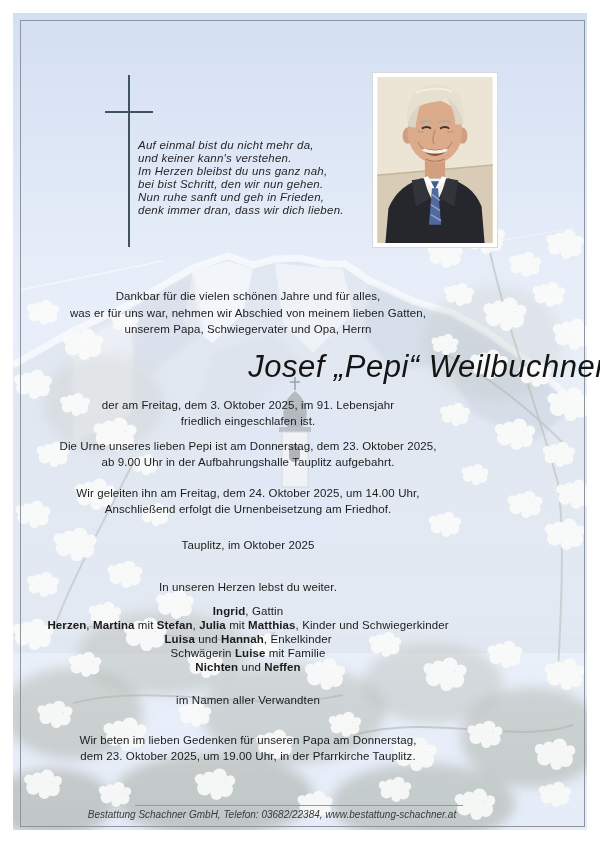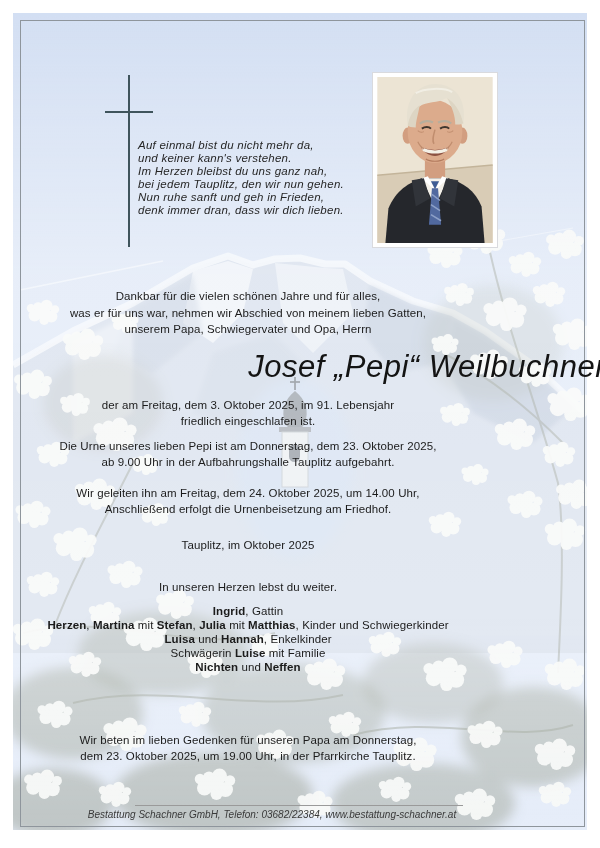--- a/index.html
+++ b/index.html
@@ -196,21 +196,21 @@
 
   <div class="frame"></div>
 
   <div class="cross-v"></div>
   <div class="cross-h"></div>
 
   <div class="poem">
       <div>Auf einmal bist du nicht mehr da,</div>
       <div>und keiner kann's verstehen.</div>
       <div>Im Herzen bleibst du uns ganz nah,</div>
-      <div>bei jedem Tauplitz, den wir nun gehen.</div>
+      <div>bei bist Schritt, den wir nun gehen.</div>
       <div>Nun ruhe sanft und geh in Frieden,</div>
       <div>denk immer dran, dass wir dich lieben.</div>
     </div>
 
   <div class="photo">
     <svg width="116" height="166" viewBox="0 0 114 164" xmlns="http://www.w3.org/2000/svg">
       <rect x="0" y="0" width="114" height="164" fill="#ece4d4"></rect>
       <path d="M0,97 L114,87 L114,164 L0,164 Z" fill="#d9ccb6"></path>
       <path d="M0,97 L114,87" stroke="#c3b49a" stroke-width="1.5" fill="none"></path>
 
@@ -279,20 +279,21 @@
   <div class="cblock memorial">In unseren Herzen lebst du weiter.</div>
 
   <div class="cblock family">
       <div><span class="b">Ingrid</span><span>, Gattin</span></div>
       <div><span class="b">Herzen</span><span>, </span><span class="b">Martina</span><span> mit </span><span class="b">Stefan</span><span>, </span><span class="b">Julia</span><span> mit </span><span class="b">Matthias</span><span>, Kinder und Schwiegerkinder</span></div>
       <div><span class="b">Luisa</span><span> und </span><span class="b">Hannah</span><span>, Enkelkinder</span></div>
       <div><span>Schwägerin </span><span class="b">Luise</span><span> mit Familie</span></div>
       <div><span class="b">Nichten</span><span> und </span><span class="b">Neffen</span></div>
     </div>
 
+  <div class="cblock closing">im Namen aller Verwandten</div>
 
   <div class="cblock prayer">
       <div>Wir beten im lieben Gedenken für unseren Papa am Donnerstag,</div>
       <div>dem 23. Oktober 2025, um 19.00 Uhr, in der Pfarrkirche Tauplitz.</div>
     </div>
 
   <div class="sep"></div>
   <div class="footer">Bestattung Schachner GmbH, Telefon: 03682/22384, www.bestattung-schachner.at</div>
 
 </div>

